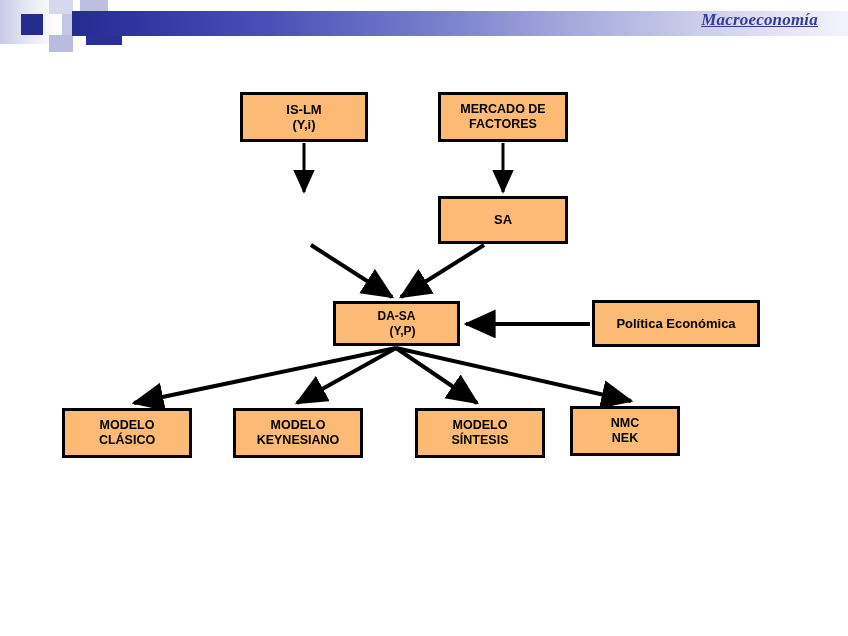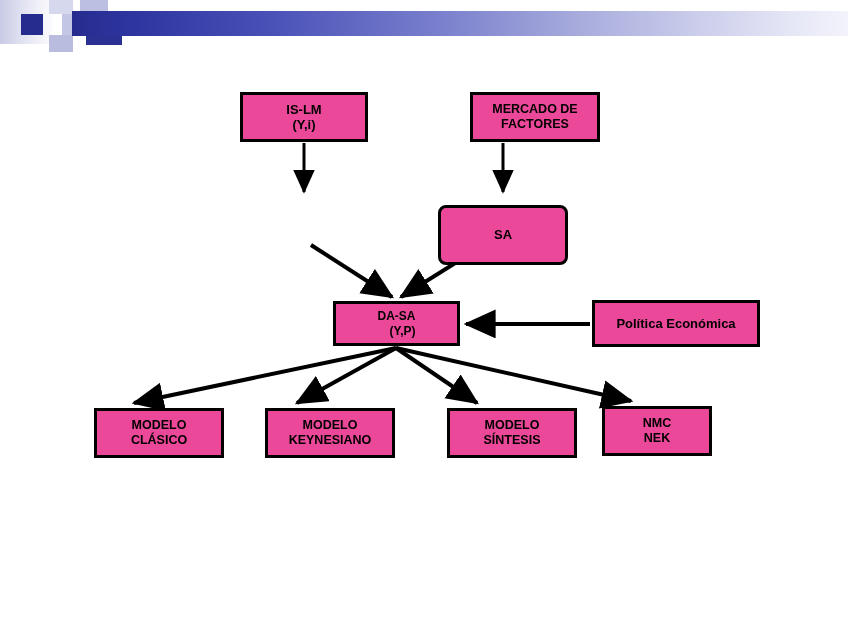--- a/index.html
+++ b/index.html
@@ -58,34 +58,34 @@
   #arrow-layer {
     position: absolute;
     left: 0; top: 0;
     width: 848px;
     height: 636px;
     pointer-events: none;
   }
   .node {
     position: absolute;
     box-sizing: border-box;
-    background: #ec4899;
+    background: #fdba74;
     border: 3px solid #000000;
     display: flex;
     align-items: center;
     justify-content: center;
     text-align: center;
     font-family: "Liberation Sans", sans-serif;
     font-weight: bold;
     color: #000000;
     line-height: 1.18;
     white-space: pre-line;
   }
   .node-lg { font-size: 13px; }
-  .node-md { font-size: 12.5px; margin-left: 32px; }
+  .node-md { font-size: 12.5px; }
   .node-sm { font-size: 12px; text-align: right; }
   .node-policy { font-size: 13px; font-weight: bold; }
 </style>
 </head>
 <body>
 
 <div id="header-band">
 
   <div class="deco-sq" style="left:0px; top:0px; width:56px; height:44px;
               background:linear-gradient(to right,#c9cbe6 0%,#e4e5f3 45%,#ffffff 100%);"></div>
@@ -99,20 +99,21 @@
   <div class="deco-sq" style="left:49px; top:35px; width:24px; height:17px; background:#b9bcdf;"></div>
 
   <div class="deco-sq" style="left:80px; top:0px; width:28px; height:14px; background:#bcbfe1;"></div>
 
   <div class="deco-sq" style="left:86px; top:14px; width:24px; height:21px; background:#a8acd8;"></div>
 
   <div class="deco-sq" style="left:86px; top:35px; width:36px; height:10px; background:#2a3192;"></div>
 
   <div id="header-bar"></div>
 
+  <div id="header-title">Macroeconomía</div>
 </div>
 
 <div id="diagram">
 
   <svg id="arrow-layer" viewBox="0 0 848 636" width="848" height="636">
     <defs>
       <marker id="ah" markerWidth="9" markerHeight="9" refX="7.4" refY="3.6" orient="auto" markerUnits="strokeWidth">
         <path d="M0,0 L8,3.6 L0,7.2 z" fill="#000000"></path>
       </marker>
     </defs>
@@ -133,21 +134,21 @@
     <line x1="396" y1="348" x2="631" y2="401" stroke="#000" stroke-width="4" marker-end="url(#ah)"></line>
   </svg>
 
   <div class="node node-lg" style="left:240px; top:92px; width:128px; height:50px;">IS-LM
 (Y,i)</div>
 
   <div class="node node-md" style="left:438px; top:92px; width:130px; height:50px;">MERCADO DE
 FACTORES</div>
 
 
-  <div class="node node-lg" style="left:438px; top:205px; width:130px; height:60px;border-radius:8px;">SA</div>
+  <div class="node node-lg" style="left:438px; top:196px; width:130px; height:48px;">SA</div>
 
   <div class="node node-sm" style="left:333px; top:301px; width:127px; height:45px;">DA-SA
 (Y,P)</div>
 
   <div class="node node-policy" style="left:592px; top:300px; width:168px; height:47px;">Política Económica</div>
 
   <div class="node node-md" style="left:62px; top:408px; width:130px; height:50px;">MODELO
 CLÁSICO</div>
 
   <div class="node node-md" style="left:233px; top:408px; width:130px; height:50px;">MODELO

